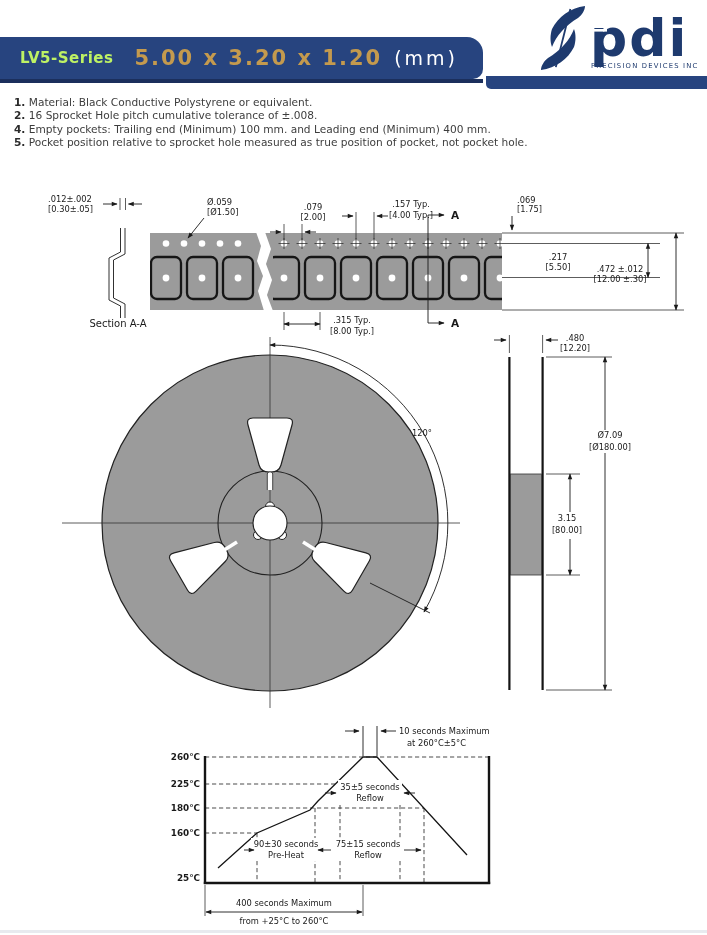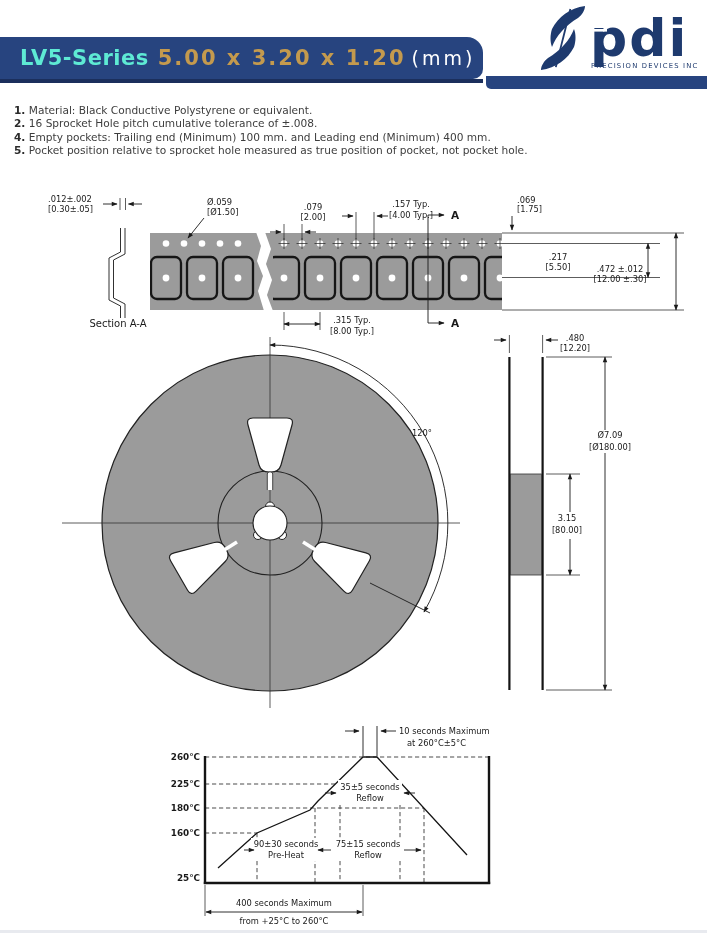--- a/index.html
+++ b/index.html
@@ -3,26 +3,26 @@
 <meta charset="utf-8">
 <style>
   html,body{margin:0;padding:0;background:#ffffff;}
   #page{position:relative;width:707px;height:935px;background:#fff;overflow:hidden;
         font-family:"DejaVu Sans","Liberation Sans",sans-serif;}
   
   #banner{position:absolute;left:0;top:37px;width:483px;height:42px;background:#27447f;
           border-radius:0 16px 10px 0;display:flex;align-items:center;padding-left:20px;box-sizing:border-box;}
   #banner-underline{position:absolute;left:0;top:79px;width:483px;height:3.5px;background:#1b2f5c;}
   #header-bar{position:absolute;left:486px;top:76px;width:221px;height:12.5px;background:#27447f;border-radius:0 0 0 5px;}
-  .title-main{color:#5eead4;font-weight:bold;font-size:21px;letter-spacing:.5px;text-align:center;}
-  .title-dims{color:#c49a4e;font-weight:bold;font-size:21px;letter-spacing:2px;margin-left:9px;}
-  .title-unit{color:#ffffff;font-size:19px;letter-spacing:3px;margin-left:6px;}
+  .title-main{color:#bef264;font-weight:bold;font-size:15px;letter-spacing:.5px;text-align:center;}
+  .title-dims{color:#c49a4e;font-weight:bold;font-size:21px;letter-spacing:2px;margin-left:21px;}
+  .title-unit{color:#ffffff;font-size:19px;letter-spacing:3px;margin-left:12px;}
   #logo{position:absolute;left:534px;top:2px;width:173px;height:72px;}
   
-  #notes{position:absolute;left:14px;top:96px;width:680px;margin-top:8px;}
+  #notes{position:absolute;left:14px;top:96px;width:680px;}
   .note{font-size:10.6px;color:#3d3d3d;line-height:13.4px;}
   .note .num{font-weight:bold;color:#2b2b2b;}
   
   #drw{position:absolute;left:0;top:190px;}
   .svgtxt{font-family:"DejaVu Sans","Liberation Sans",sans-serif;font-size:8.3px;fill:#1a1a1a;}
   .c{text-anchor:middle;} .e{text-anchor:end;}
   .tick{font-weight:bold;font-size:8.8px;}
   .bigA{font-size:10.5px;font-weight:bold;}
   .seclabel{font-size:10px;}
   .ext{stroke:#333;stroke-width:.8;} .dim{stroke:#1a1a1a;stroke-width:.9;fill:none;}

